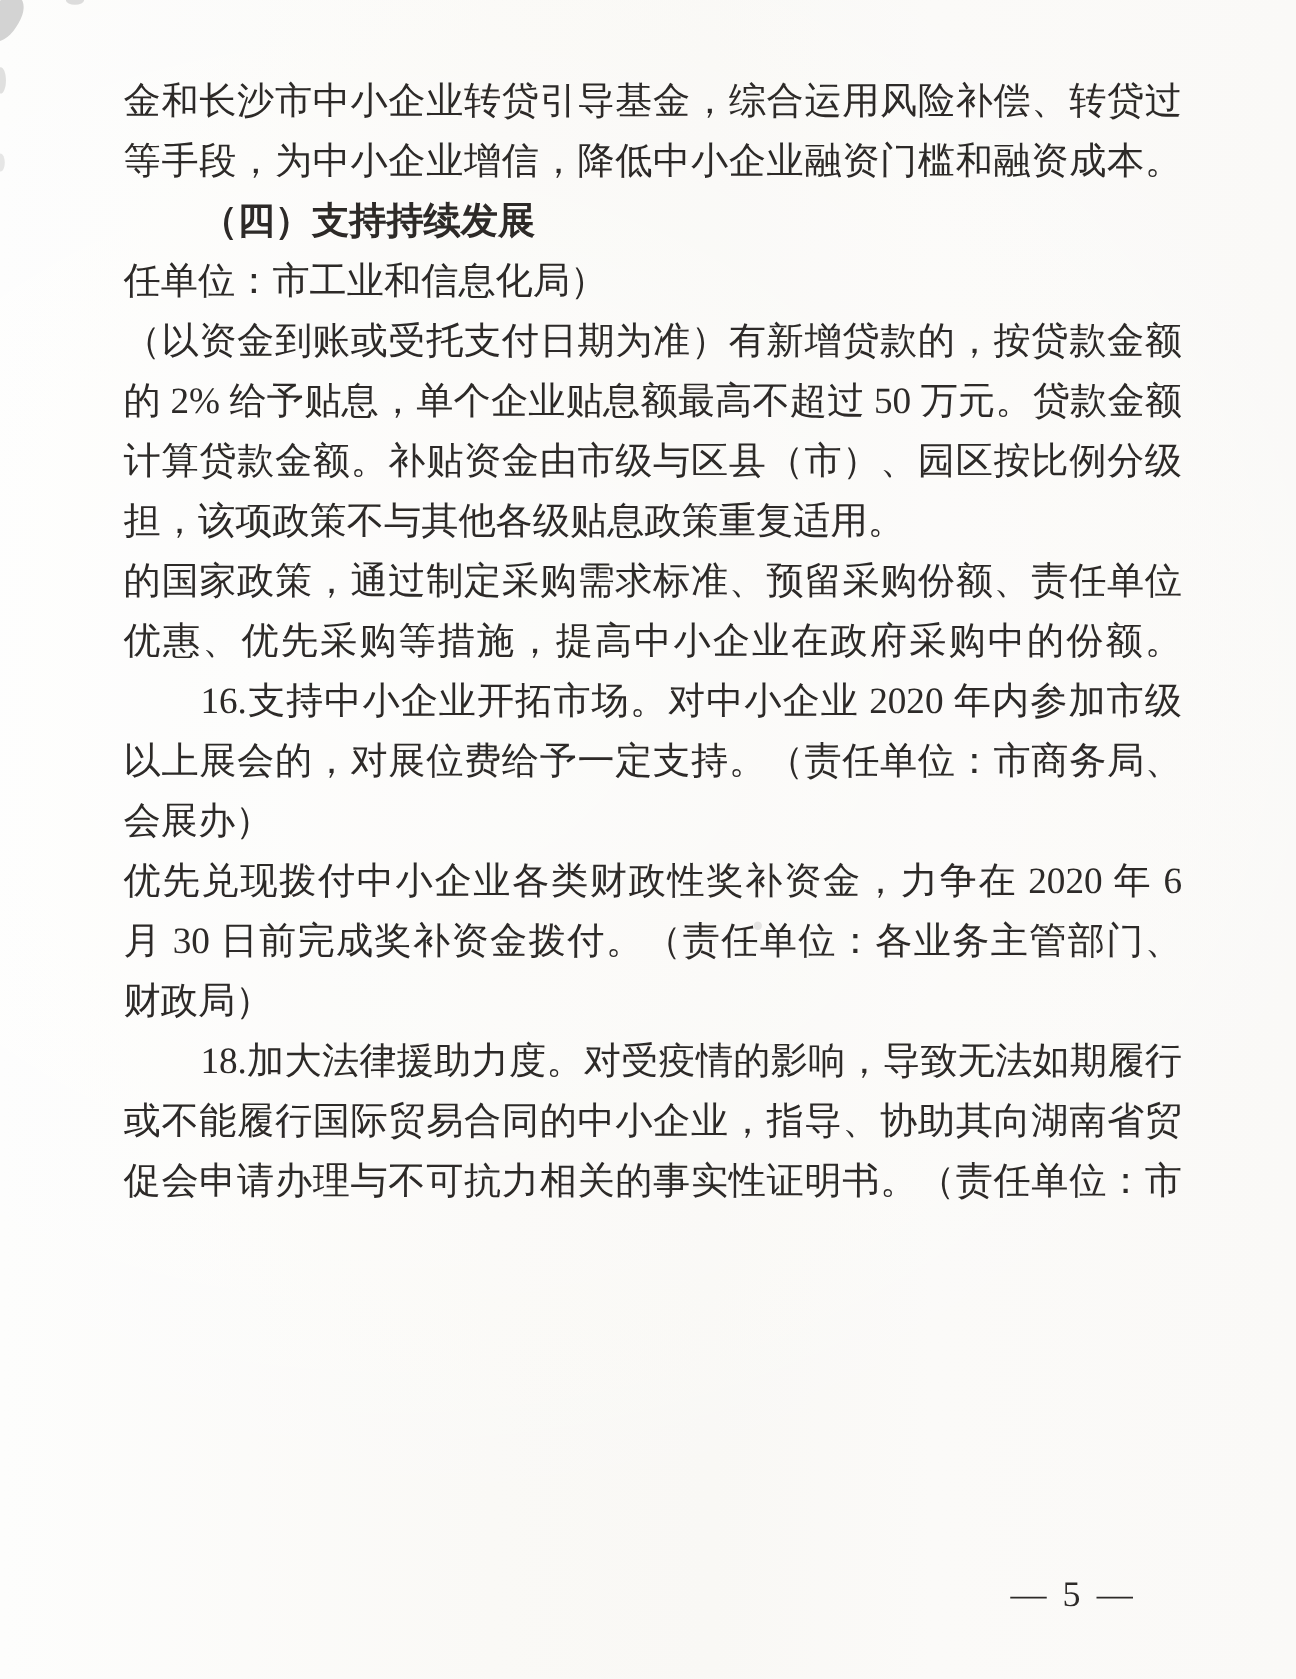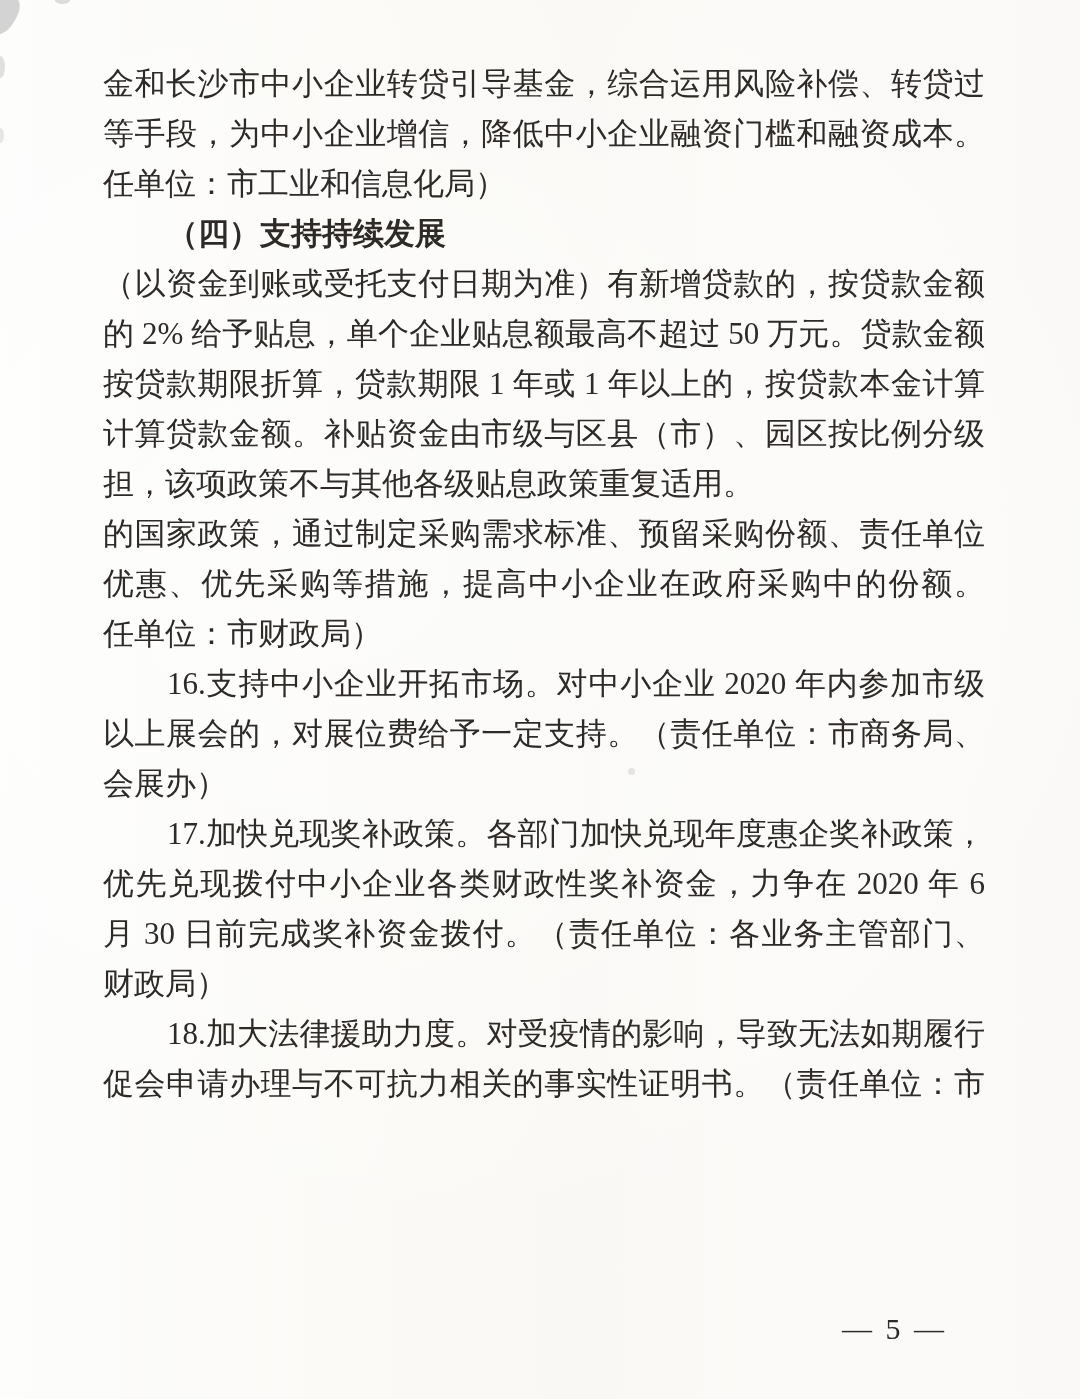--- a/index.html
+++ b/index.html
@@ -66,38 +66,36 @@
   .s4 { left: 55px; top: -3px; width: 15px; height: 7px; background: rgba(110,110,110,0.22); border-radius: 50%; }
   .s5 { left: 628px; top: 768px; width: 7px; height: 7px; background: rgba(90,90,90,0.14); border-radius: 50%; }
 </style>
 </head>
 <body>
 
 <div class="page">
   <div class="content">
       <div class="line stretch">金和长沙市中小企业转贷引导基金，综合运用风险补偿、转贷过桥</div>
       <div class="line stretch">等手段，为中小企业增信，降低中小企业融资门槛和融资成本。（责</div>
+      <div class="line indent bold">（四）支持持续发展</div>
       <div class="line">任单位：市工业和信息化局）</div>
-      <div class="line indent bold">（四）支持持续发展</div>
       <div class="line stretch">（以资金到账或受托支付日期为准）有新增贷款的，按贷款金额</div>
       <div class="line stretch">的 2% 给予贴息，单个企业贴息额最高不超过 50 万元。贷款金额</div>
-      <div class="line stretch">按贷款期限折算，贷款期限 1 年或 1 年以上的，按贷款本金计算</div>
       <div class="line stretch">计算贷款金额。补贴资金由市级与区县（市）、园区按比例分级负</div>
       <div class="line">担，该项政策不与其他各级贴息政策重复适用。</div>
       <div class="line stretch">的国家政策，通过制定采购需求标准、预留采购份额、责任单位</div>
       <div class="line stretch">优惠、优先采购等措施，提高中小企业在政府采购中的份额。（责</div>
-      <div class="line">任单位：市财政局）</div>
       <div class="line indent stretch">16.支持中小企业开拓市场。对中小企业 2020 年内参加市级</div>
       <div class="line stretch">以上展会的，对展位费给予一定支持。（责任单位：市商务局、市</div>
       <div class="line">会展办）</div>
-      <div class="line indent stretch">17.加快兑现奖补政策。各部门加快兑现年度惠企奖补政策，</div>
       <div class="line stretch">优先兑现拨付中小企业各类财政性奖补资金，力争在 2020 年 6</div>
       <div class="line stretch">月 30 日前完成奖补资金拨付。（责任单位：各业务主管部门、市</div>
       <div class="line">财政局）</div>
       <div class="line indent stretch">18.加大法律援助力度。对受疫情的影响，导致无法如期履行</div>
+      <div class="line stretch">或不能履行国际贸易合同的中小企业，指导、协助其向湖南省贸</div>
       <div class="line stretch">促会申请办理与不可抗力相关的事实性证明书。（责任单位：市贸</div>
     </div>
 
   <div class="footer">— 5 —</div>
 
   <div class="speck s1"></div>
   <div class="speck s2"></div>
   <div class="speck s3"></div>
   <div class="speck s4"></div>
   <div class="speck s5"></div>

